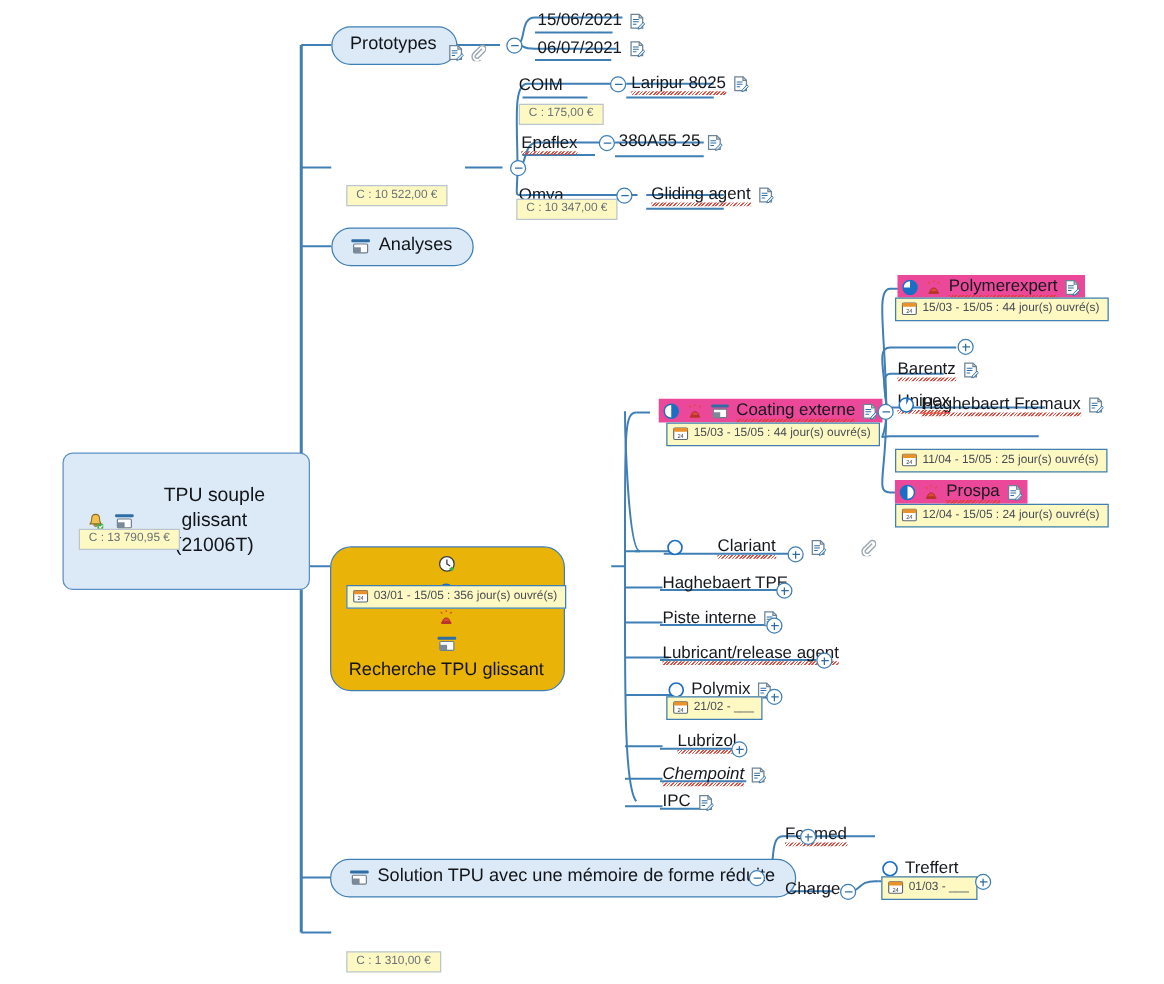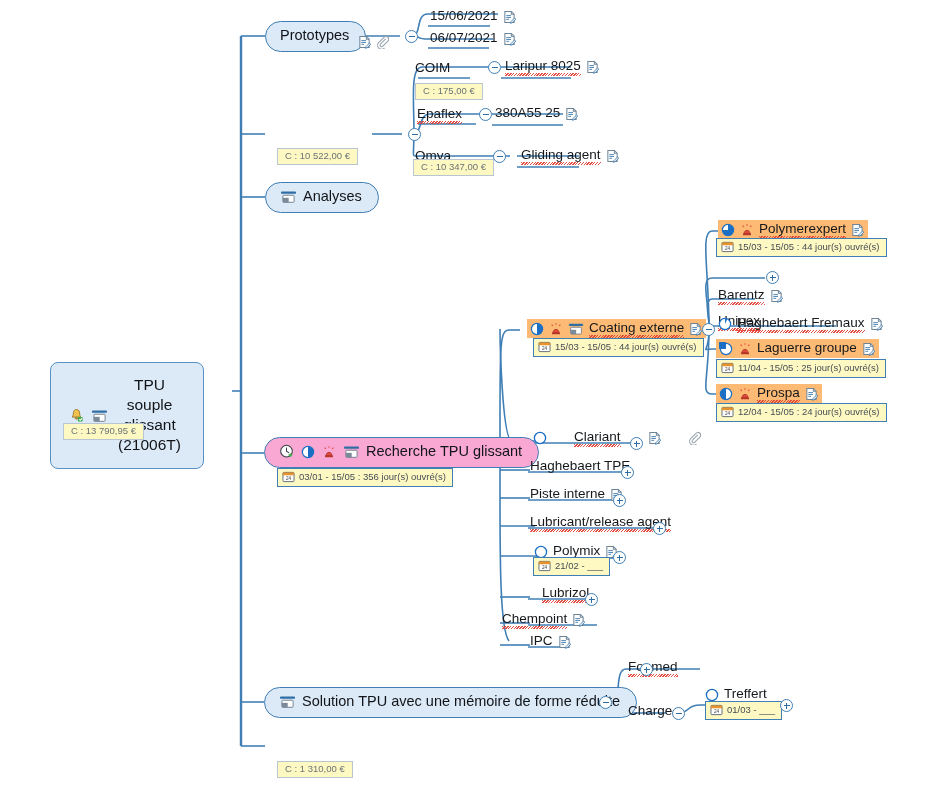--- a/index.html
+++ b/index.html
@@ -37,46 +37,47 @@
     background: #dce9f7;
     padding: 6px 16px 7px 14px;
     font-size: 14.5px;
     color: #111418;
     line-height: 1.1;
   }
   .pill.root {
     border-radius: 8px;
     background: #dce9f7;
     border: 1px solid #5a91c4;
-    padding: 12px 18px;
+    padding: 24px 18px;
     font-size: 15.5px;
     text-align: center;
     white-space: normal;
-    width: 154px;
+    width: 198px;
     justify-content: center;
     line-height: 1.3;
   }
   .pill.hot {
-    background: #f9a8d4;
+    background: #eab308;
     border-color: #3f7fb5;
+    flex-direction: column;
   }
 
   
   .leaf {
     position: absolute;
     display: inline-flex;
     align-items: flex-end;
     gap: 5px;
     font-size: 13.5px;
     color: #15181c;
     line-height: 1.15;
     padding-bottom: 2px;
   }
   .leaf.hl {
-    background: #fdba74;
+    background: #ec4899;
     padding: 1px 4px 2px 3px;
   }
   .leaf .txt { position: relative; }
   .leaf .txt.sq::after {
     content: "";
     position: absolute;
     left: 0; right: 0; bottom: -2px;
     height: 3px;
     background:
       repeating-linear-gradient(135deg,
@@ -519,44 +520,20 @@
     <span class="ico ico-note">
       <svg viewBox="0 0 14 15" width="13" height="14">
         <path d="M2 1.5h7l3 3v9H2z" fill="#fff" stroke="#6d8498" stroke-width="1.1"></path>
         <path d="M9 1.5v3h3" fill="none" stroke="#6d8498" stroke-width="1.1"></path>
         <path d="M3.6 6h5M3.6 8h5M3.6 10h3" stroke="#2f6ea5" stroke-width=".9"></path>
         <path d="M8.5 12.5l4-4 1.3 1.3-4 4-1.8.5z" fill="#e8eef4" stroke="#2f6ea5" stroke-width=".8"></path>
       </svg>
     </span>
   </div>
 
-  <div class="leaf hl" style="left:716px; top:339px;">
-    <span class="ico ico-prog">
-      <svg viewBox="0 0 16 16" width="14" height="14">
-        <circle cx="8" cy="8" r="6.4" fill="#ffffff" stroke="#1a6fc4" stroke-width="1.4"></circle>
-        <path d="M8 8 L8 1.6 A6.4 6.4 0 1 0 1.6 8 Z" fill="#1a6fc4"></path>
-      </svg>
-    </span>
-    <span class="ico ico-alarm">
-      <svg viewBox="0 0 16 16" width="14" height="14">
-        <path d="M4.4 4.4L3 3M11.6 4.4L13 3M8 3V1.4" stroke="#e0483a" stroke-width="1.2"></path>
-        <path d="M4.6 12c0-2 1.5-3.6 3.4-3.6S11.4 10 11.4 12z" fill="#e0483a" stroke="#9e2e24" stroke-width=".8"></path>
-        <rect x="3.4" y="11.8" width="9.2" height="2.2" rx=".6" fill="#b8352a"></rect>
-      </svg>
-    </span>
-    <span class="txt">Laguerre groupe</span>
-    <span class="ico ico-note">
-      <svg viewBox="0 0 14 15" width="13" height="14">
-        <path d="M2 1.5h7l3 3v9H2z" fill="#fff" stroke="#6d8498" stroke-width="1.1"></path>
-        <path d="M9 1.5v3h3" fill="none" stroke="#6d8498" stroke-width="1.1"></path>
-        <path d="M3.6 6h5M3.6 8h5M3.6 10h3" stroke="#2f6ea5" stroke-width=".9"></path>
-        <path d="M8.5 12.5l4-4 1.3 1.3-4 4-1.8.5z" fill="#e8eef4" stroke="#2f6ea5" stroke-width=".8"></path>
-      </svg>
-    </span>
-  </div>
   <div class="chip date" style="left:716px; top:359px;">
     <span class="ico ico-cal">
       <svg viewBox="0 0 14 13" width="13" height="12">
         <rect x="1" y="1.5" width="12" height="10" rx="1" fill="#fff" stroke="#5b6772" stroke-width="1"></rect>
         <rect x="1" y="1.5" width="12" height="3.2" rx="1" fill="#e8922b"></rect>
         <text x="7" y="10" font-size="5" text-anchor="middle" fill="#3a3f45" font-family="Liberation Sans, sans-serif">24</text>
       </svg>
     </span>
     <span>11/04 - 15/05 : 25 jour(s) ouvré(s)</span>
   </div>
@@ -668,21 +645,21 @@
     </span>
     <span>21/02 - ___</span>
   </div>
   <div class="handle plus" style="left:613px; top:551px;"></div>
 
   <div class="leaf" style="left:530px; top:585px;margin-left:12px;">
     <span class="txt sq">Lubrizol</span>
   </div>
   <div class="handle plus" style="left:585px; top:593px;"></div>
 
-  <div class="leaf" style="left:502px; top:611px;">
+  <div class="leaf" style="left:530px; top:611px;font-style:italic;">
     <span class="txt sq">Chempoint</span>
     <span class="ico ico-note">
       <svg viewBox="0 0 14 15" width="13" height="14">
         <path d="M2 1.5h7l3 3v9H2z" fill="#fff" stroke="#6d8498" stroke-width="1.1"></path>
         <path d="M9 1.5v3h3" fill="none" stroke="#6d8498" stroke-width="1.1"></path>
         <path d="M3.6 6h5M3.6 8h5M3.6 10h3" stroke="#2f6ea5" stroke-width=".9"></path>
         <path d="M8.5 12.5l4-4 1.3 1.3-4 4-1.8.5z" fill="#e8eef4" stroke="#2f6ea5" stroke-width=".8"></path>
       </svg>
     </span>
   </div>

